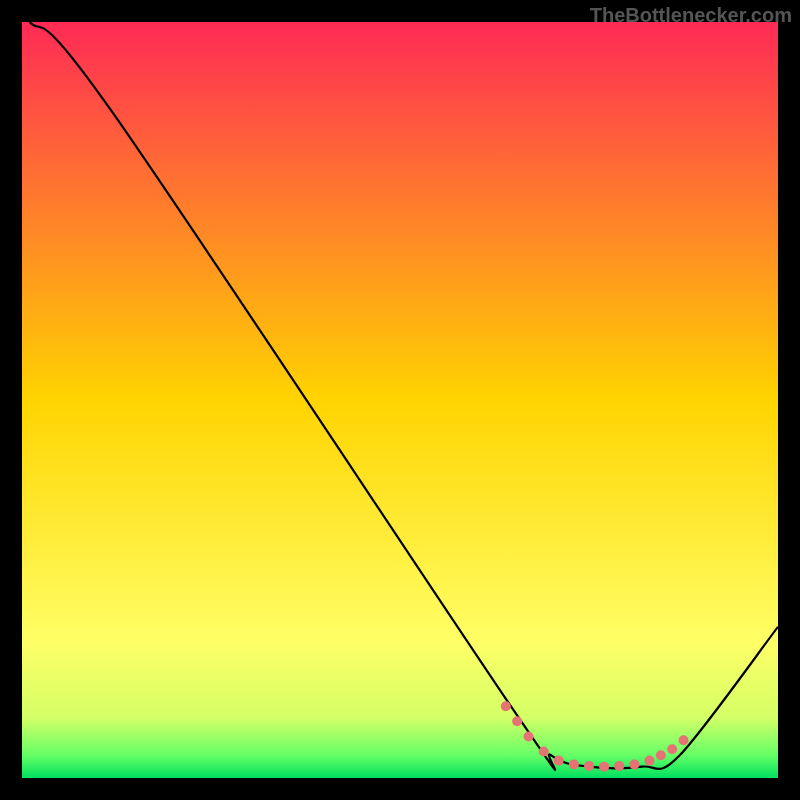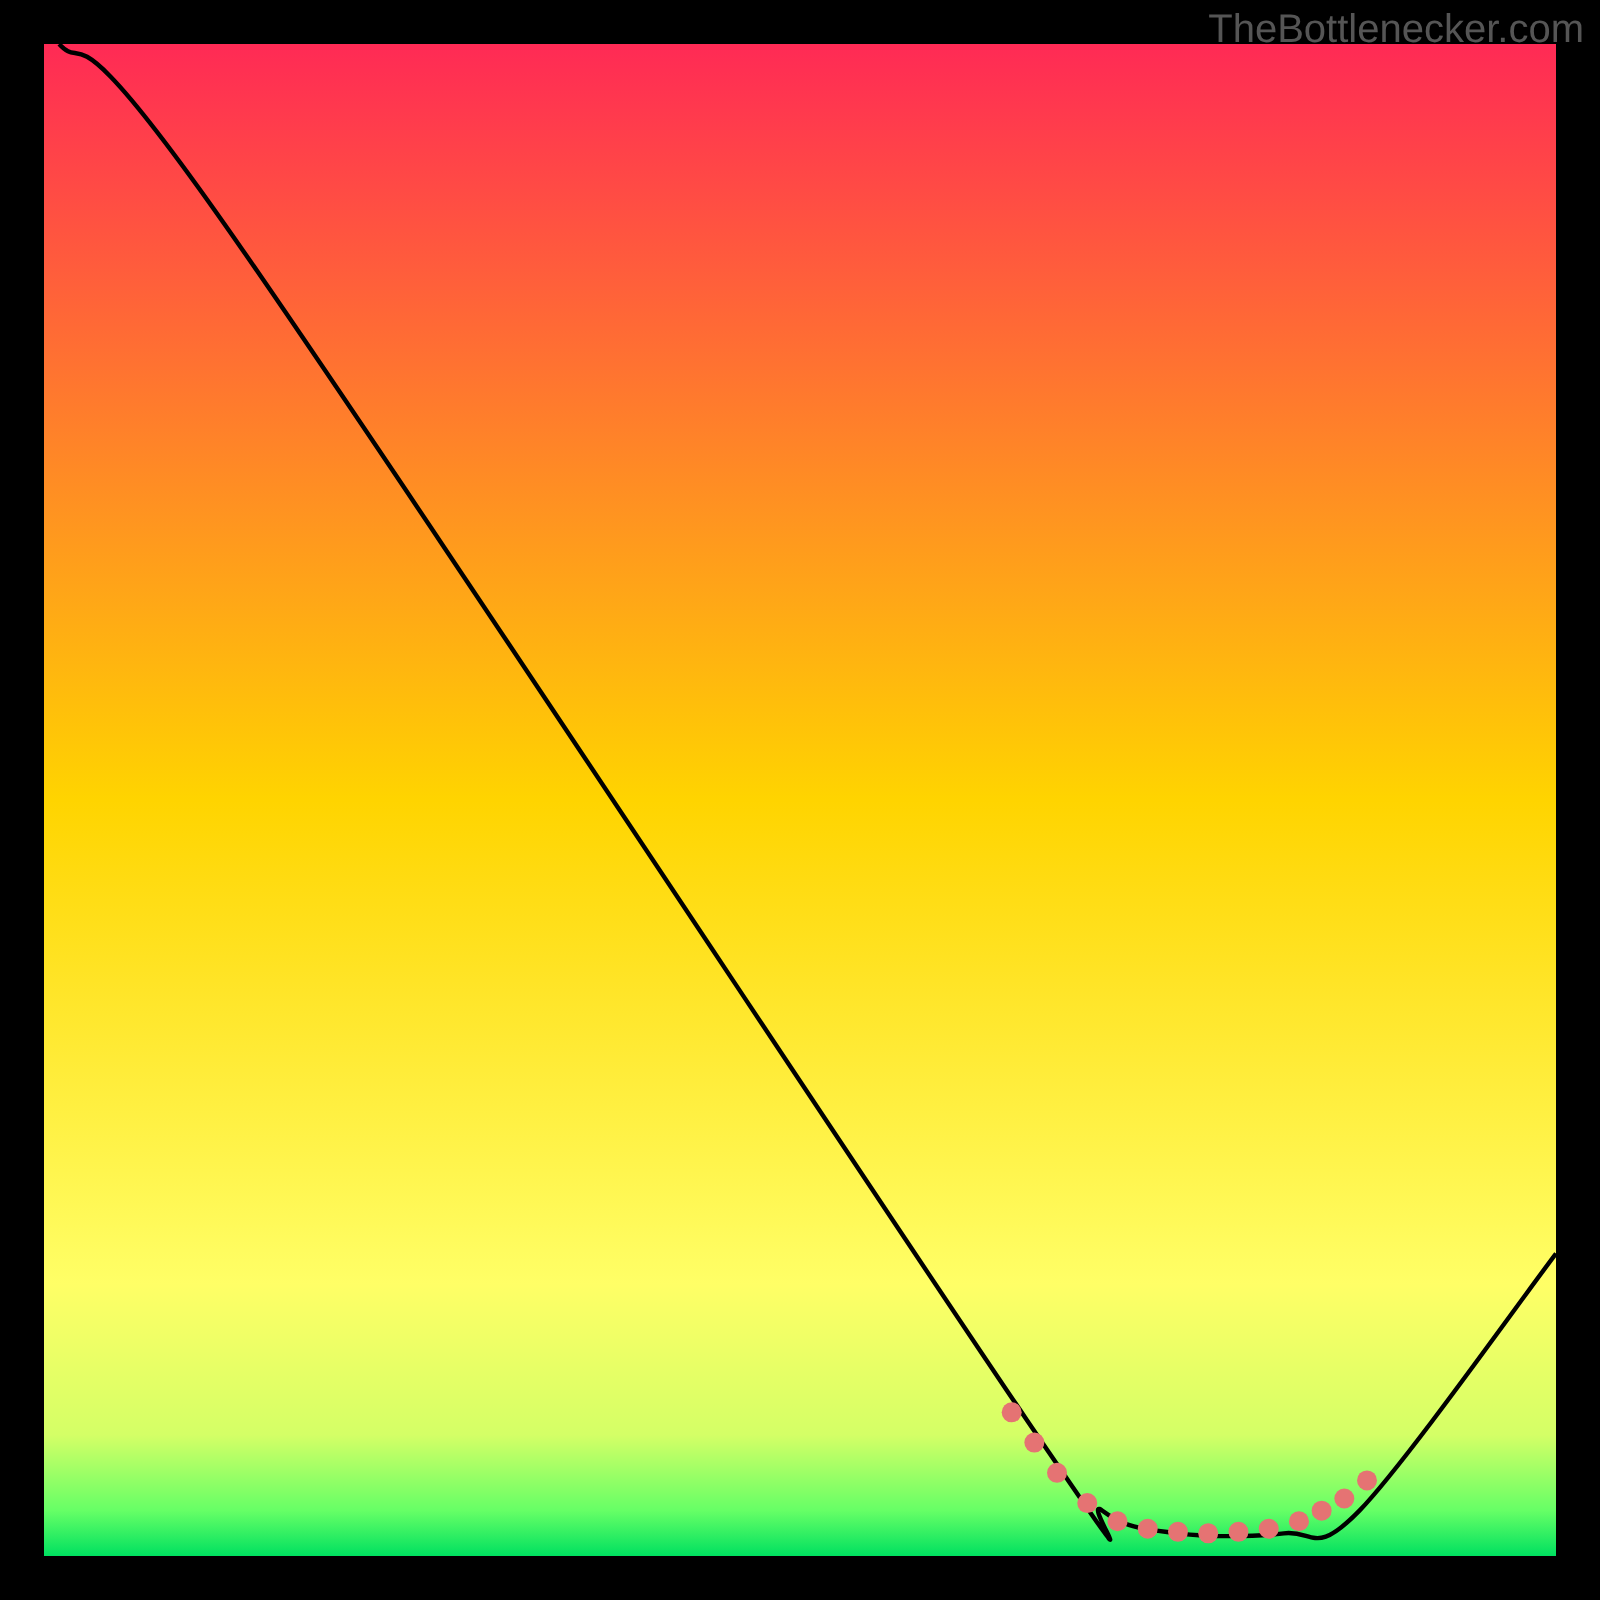--- a/index.html
+++ b/index.html
@@ -17,21 +17,21 @@
     top: 22px;
     width: 756px;
     height: 756px;
   }
   .watermark {
     position: absolute;
     top: 4px;
     right: 8px;
     color: #555;
     font-size: 20px;
-    font-weight: normal;
+    font-weight: bold;
     z-index: 10;
   }
   svg {
     display: block;
   }
 </style>
 </head>
 <body>
 
 <div class="watermark">TheBottlenecker.com</div>

